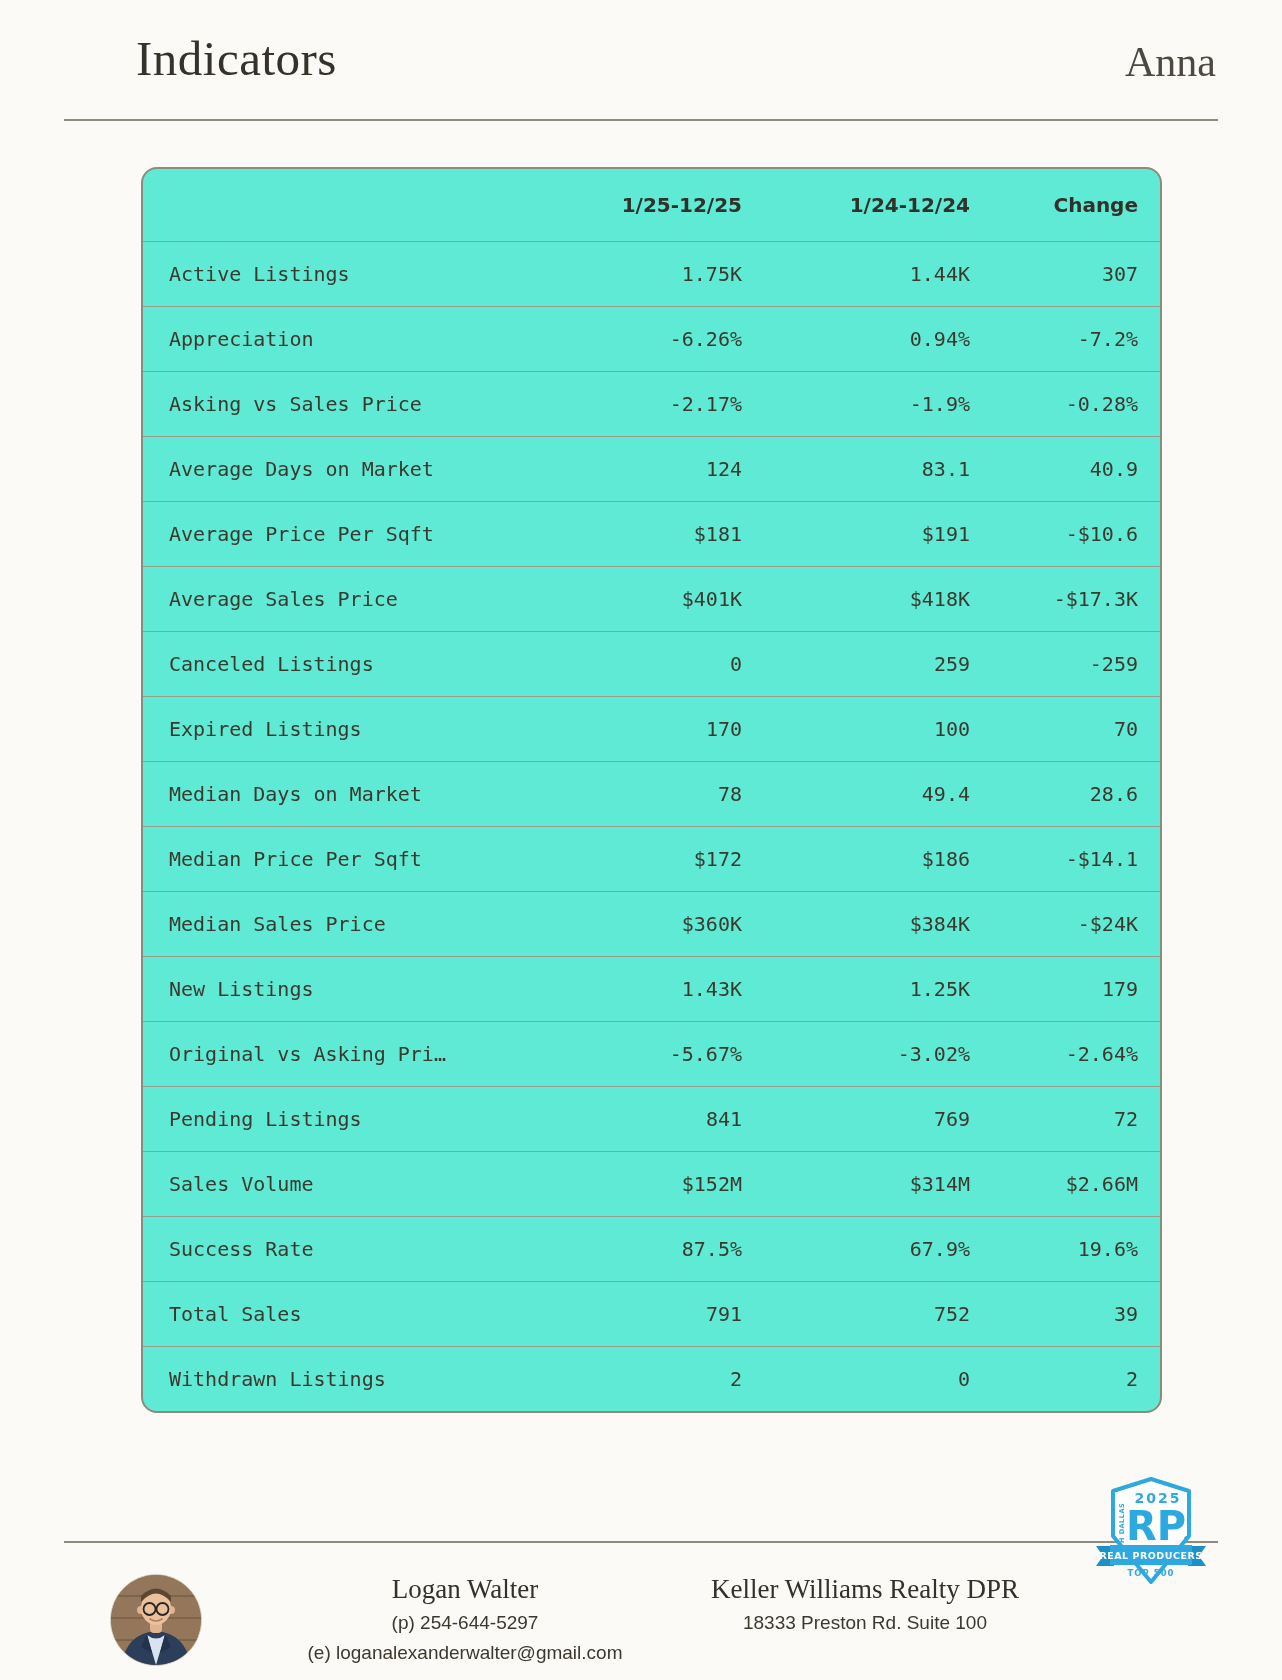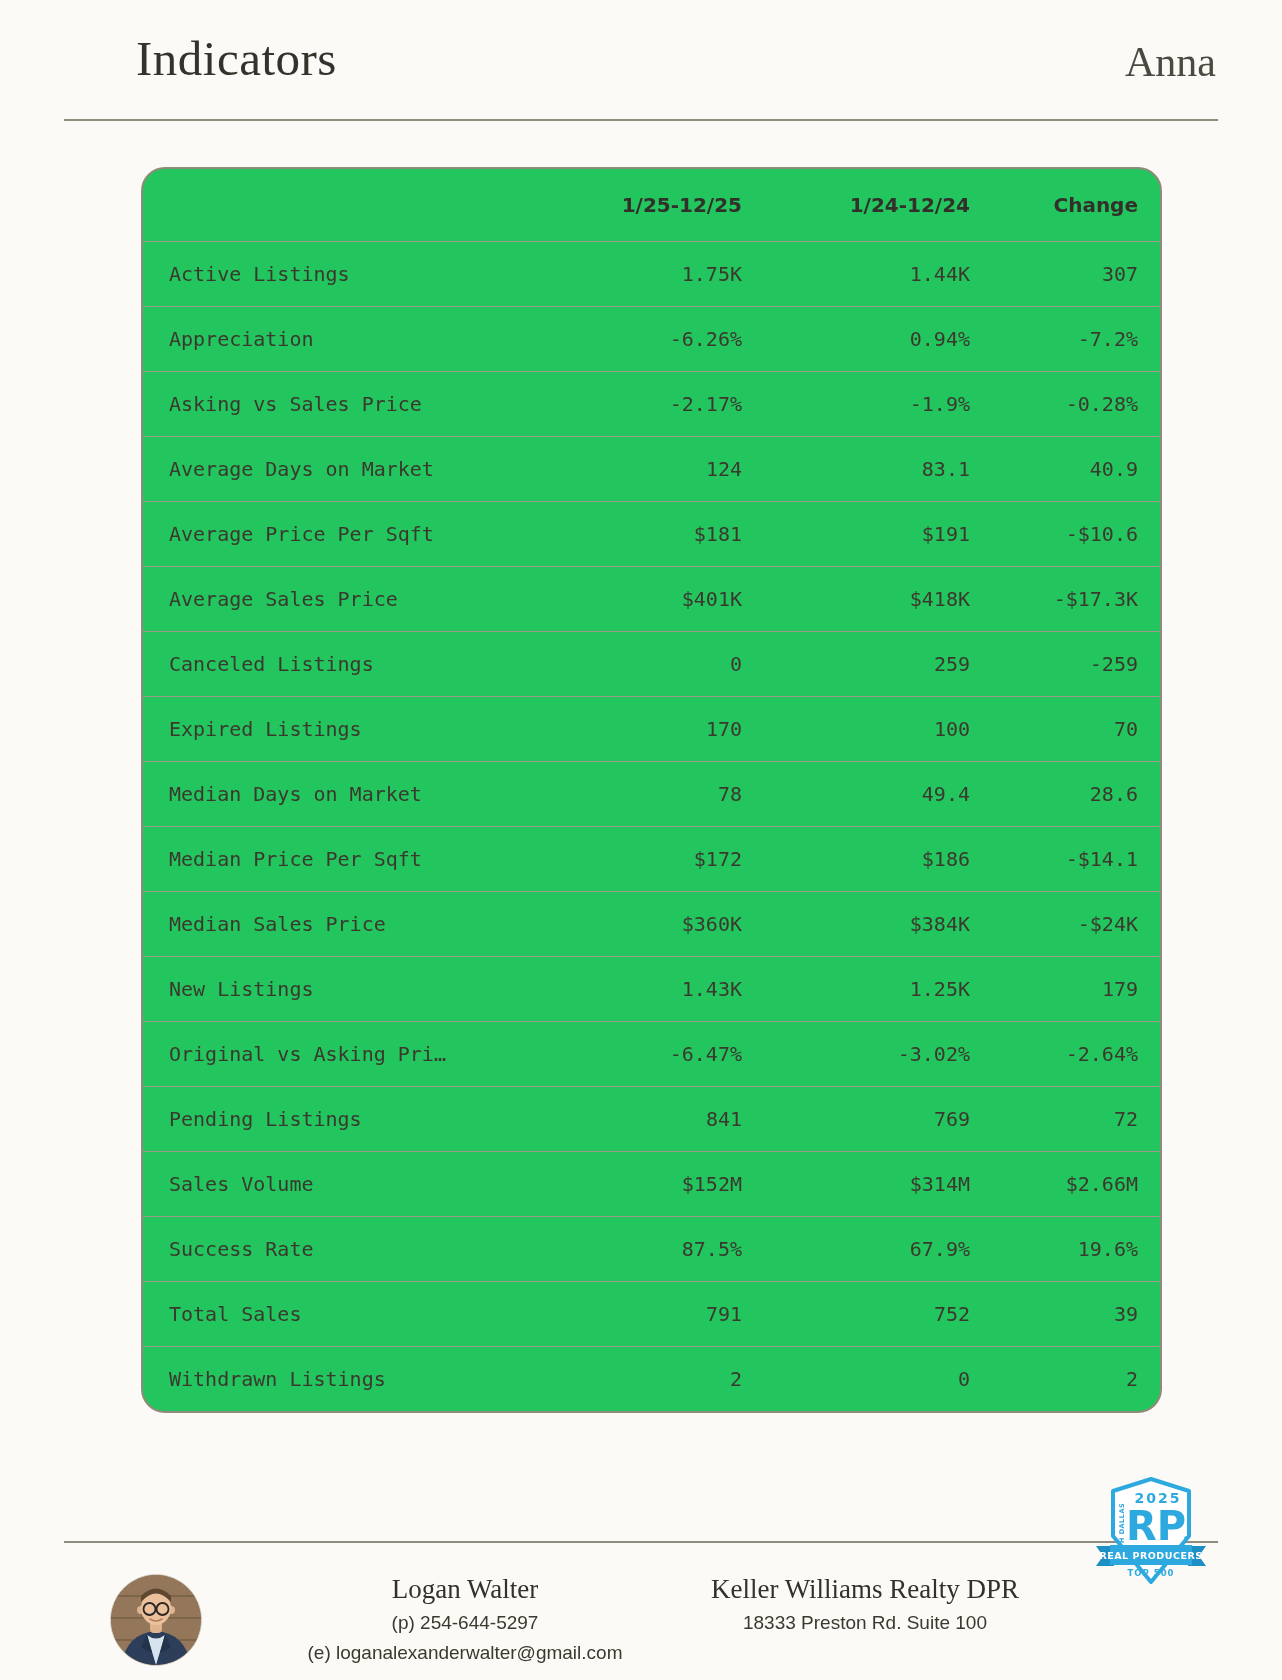--- a/index.html
+++ b/index.html
@@ -27,22 +27,22 @@
   .rule {
     position: absolute; left: 64px; right: 64px; height: 2px;
     background: #8e8b7a;
   }
   .rule.top { top: 119px; }
   .rule.bottom { top: 1541px; }
 
   
   .table-card {
     position: absolute; left: 141px; top: 167px; width: 1021px;
-    border: 2px solid #8e8b7a; border-radius: 24px;
-    background: #22c55e; overflow: hidden;
+    border: 2px solid #8e8b7a; border-radius: 16px;
+    background: #5eead4; overflow: hidden;
     box-sizing: border-box;
   }
   table.indicators {
     width: 100%; border-collapse: collapse; table-layout: fixed;
   }
   table.indicators th {
     height: 72px;
     font-family: "DejaVu Sans", sans-serif;
     font-weight: 700; font-size: 20px; color: #32302a;
     text-align: right; vertical-align: middle;
@@ -173,21 +173,21 @@
       <td class="col-change">-$24K</td>
     </tr>
           <tr>
       <td class="metric-label">New Listings</td>
       <td>1.43K</td>
       <td>1.25K</td>
       <td class="col-change">179</td>
     </tr>
           <tr>
       <td class="metric-label">Original vs Asking Pri…</td>
-      <td>-6.47%</td>
+      <td>-5.67%</td>
       <td>-3.02%</td>
       <td class="col-change">-2.64%</td>
     </tr>
           <tr>
       <td class="metric-label">Pending Listings</td>
       <td>841</td>
       <td>769</td>
       <td class="col-change">72</td>
     </tr>
           <tr>

